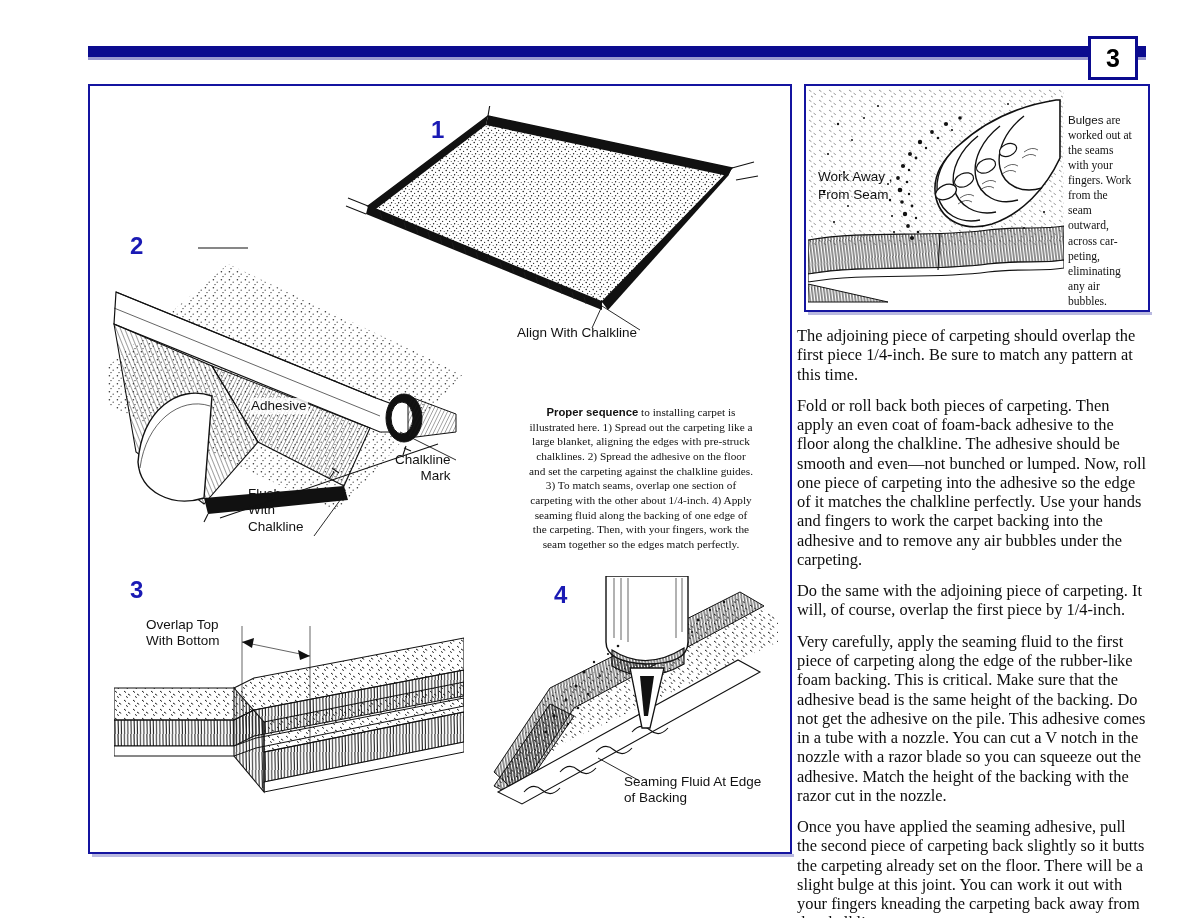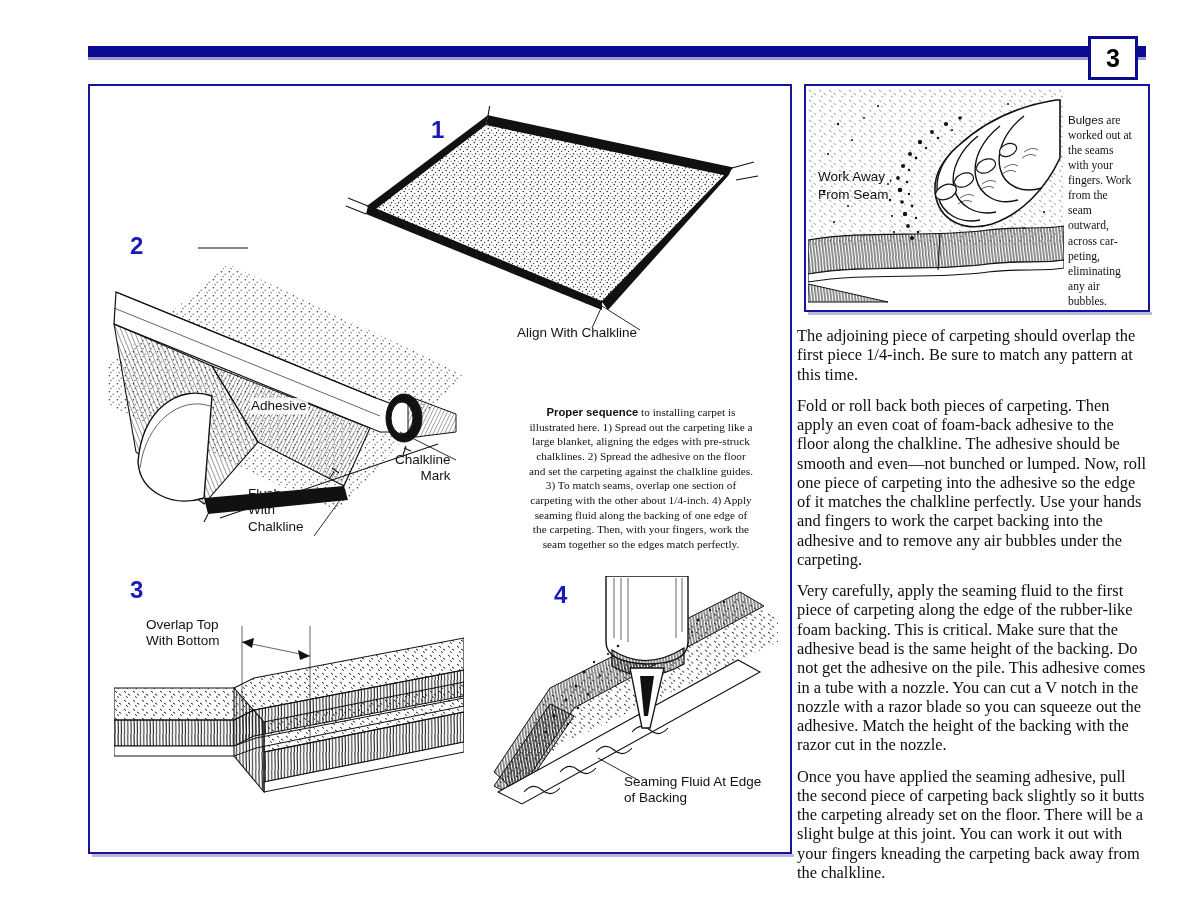--- a/index.html
+++ b/index.html
@@ -407,17 +407,18 @@
 From Seam</div>
   </div>
 
   <div id="figure-caption">
     <b>Bulges</b><span> are worked out at the seams with your fingers. Work from the seam outward, across car-peting, eliminating any air bubbles.</span>
   </div>
 
   <div id="body-column">
     <p>The adjoining piece of carpeting should overlap the first piece 1/4-inch.  Be sure to match any pattern at this time.</p>
     <p>Fold or roll back both pieces of carpeting.  Then apply an even coat of foam-back adhesive to the floor along the chalkline.  The adhesive should be smooth and even—not bunched or lumped.  Now, roll one piece of carpeting into the adhesive so the edge of it matches the chalkline perfectly.  Use your hands and fingers to work the carpet backing into the adhesive and to remove any air bubbles under the carpeting.</p>
+    <p>Do the same with the adjoining piece of carpeting.  It will, of course, overlap the first piece by 1/4-inch.</p>
     <p>Very carefully, apply the seaming fluid to the first piece of carpeting along the edge of the rubber-like foam backing.  This is critical.  Make sure that the adhesive bead is the same height of the backing.  Do not get the adhesive on the pile.  This adhesive comes in a tube with a nozzle.  You can cut a V notch in the nozzle with a razor blade so you can squeeze out the adhesive.  Match the height of the backing with the razor cut in the nozzle.</p>
     <p>Once you have applied the seaming adhesive, pull the second piece of carpeting back slightly so it butts the carpeting already set on the floor.  There will be a slight bulge at this joint.  You can work it out with your fingers kneading the carpeting back away from the chalkline.</p>
   </div>
 
 </div>
 
 </body></html>

